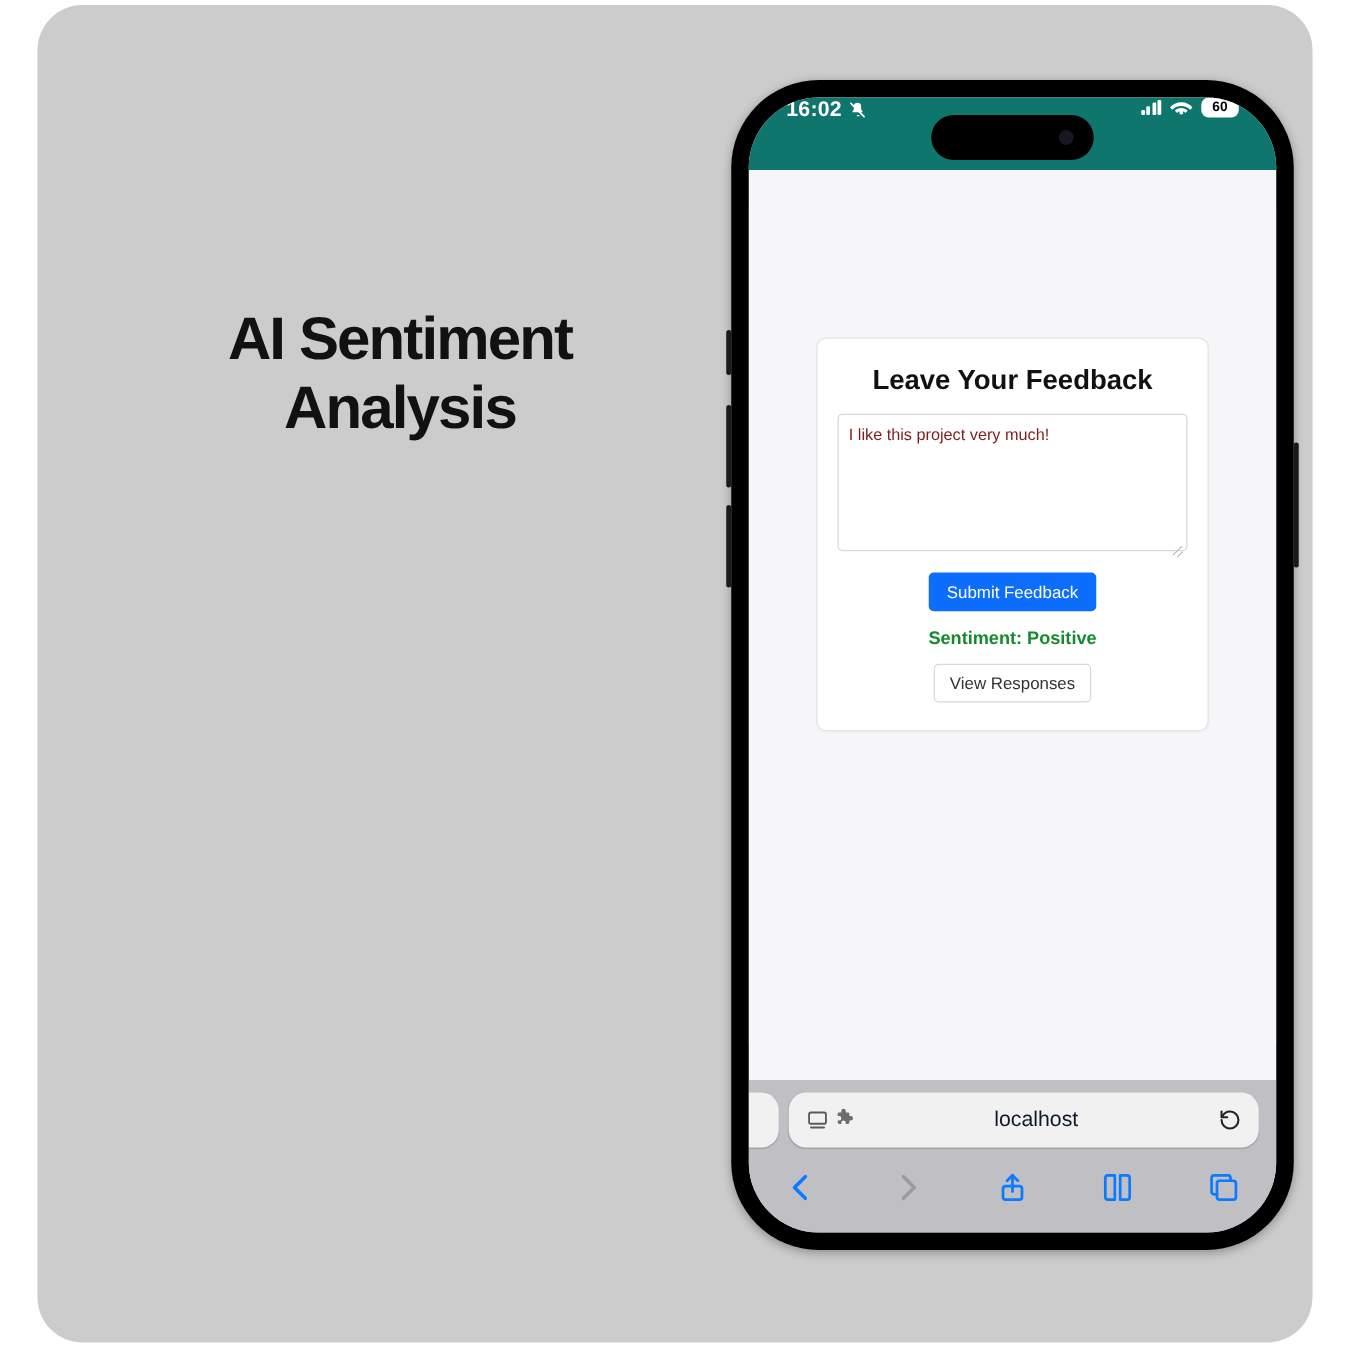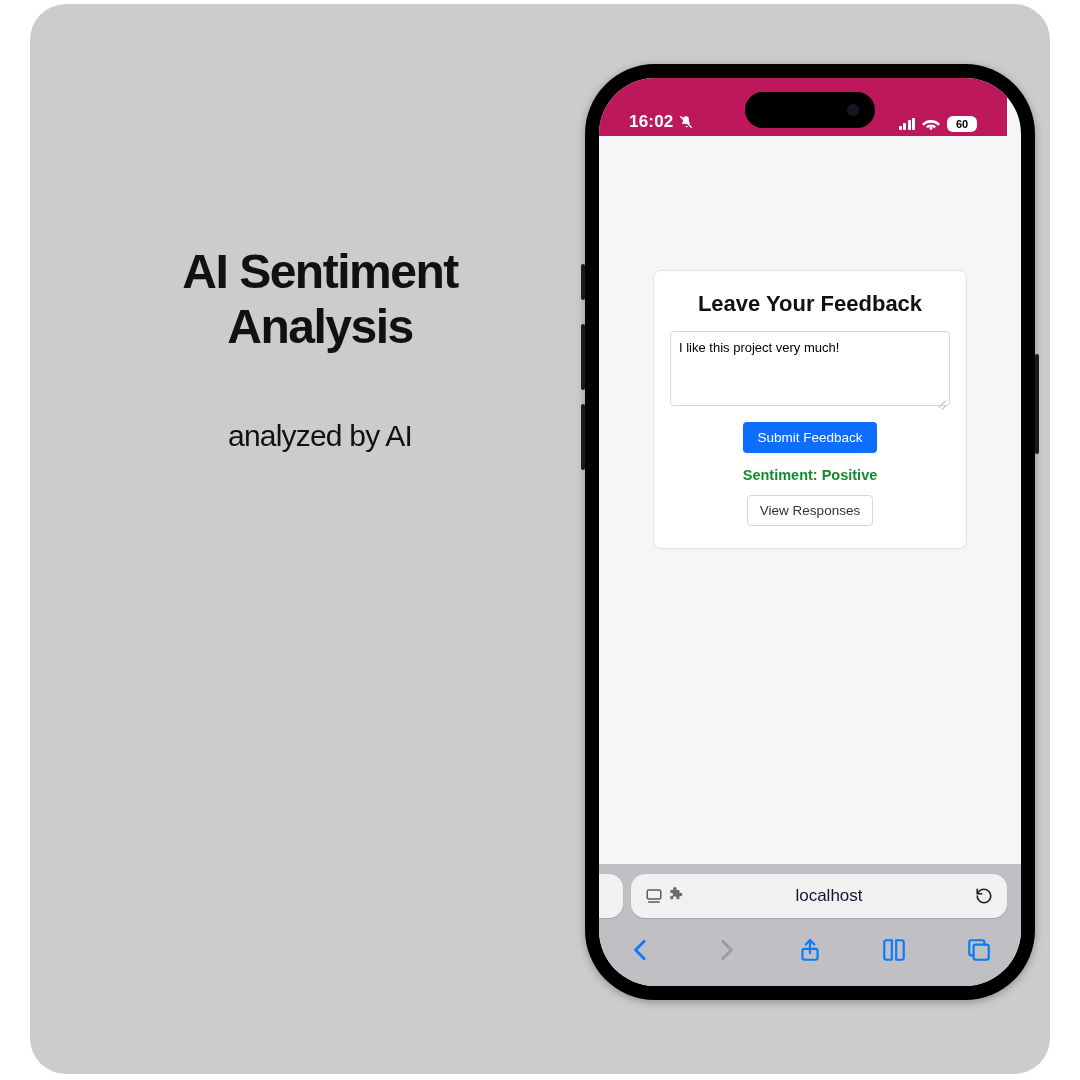--- a/index.html
+++ b/index.html
@@ -31,22 +31,22 @@
   .sb-left2 { left: -4px; top: 260px; width: 4px; height: 66px; }
   .sb-left3 { left: -4px; top: 340px; width: 4px; height: 66px; }
   .sb-right { right: -4px; top: 290px; width: 4px; height: 100px; }
 
   .screen {
     position: absolute; left: 14px; top: 14px; right: 14px; bottom: 14px;
     background: #f6f5f8; border-radius: 56px; overflow: hidden;
   }
 
   .statusbar {
-    position: absolute; left: 0; top: 0; right: 14px; height: 58px;
-    background: #be185d; display: flex; align-items: flex-end; justify-content: space-between;
+    position: absolute; left: 0; top: 0; right: 0; height: 58px;
+    background: #0f766e; display: flex; align-items: flex-start; justify-content: space-between;
     padding: 0 30px 4px 30px; color: #fff;
   }
   .status-left { display: flex; align-items: center; gap: 6px; font-size: 17px; font-weight: 700; letter-spacing: 0.2px; }
   .status-right { display: flex; align-items: center; gap: 7px; }
   .dynamic-island {
     position: absolute; top: 14px; left: 50%; transform: translateX(-50%);
     width: 130px; height: 36px; background: #000; border-radius: 22px;
   }
   .island-dot { position:absolute; right:16px; top:12px; width:12px; height:12px; border-radius:50%; background:#191622; }
 
@@ -70,24 +70,24 @@
 
   .card {
     position: absolute; left: 50%; transform: translateX(-50%);
     top: 134px; width: 314px;
     background: #fff; border: 1px solid #e4e4e7; border-radius: 8px;
     padding: 20px 16px 22px 16px; text-align: center;
     box-shadow: 0 1px 2px rgba(0,0,0,0.03);
   }
   .card h2 { font-size: 22px; font-weight: 800; color:#111; margin-bottom: 14px; }
   .card textarea {
-    width: 100%; height: 75px; resize: none;
+    width: 100%; height: 110px; resize: none;
     border: 1px solid #d7d7dc; border-radius: 4px;
     font-size: 13px; font-family: inherit; padding: 8px 8px; outline: none;
-    text-align: left; color:#000000;
+    text-align: left; color:#7f1d1d;
   }
   .btn-primary {
     margin-top: 12px; display:inline-block;
     background: #0d6efd; color:#fff; font-size:13.5px; font-weight:400;
     border:none; border-radius:4px; padding:8px 14px; cursor:pointer;
   }
   .sentiment { margin-top: 14px; font-size: 14.5px; font-weight: 600; color: #158a2d; }
   .btn-secondary {
     margin-top: 12px; display:inline-block;
     background:#fff; color:#333; font-size:13.5px; border:1px solid #d7d7dc;
@@ -133,21 +133,20 @@
 
 <div class="stage">
 
   <div class="headline">
     <h1>
       <span>AI Sentiment</span><br>
       <span>Analysis</span>
     </h1>
     <p>
       <br>
-      <span>analyzed by AI</span>
     </p>
   </div>
 
   <div class="phone">
     <div class="side-btn sb-left1"></div>
     <div class="side-btn sb-left2"></div>
     <div class="side-btn sb-left3"></div>
     <div class="side-btn sb-right"></div>
 
     <div class="screen">

